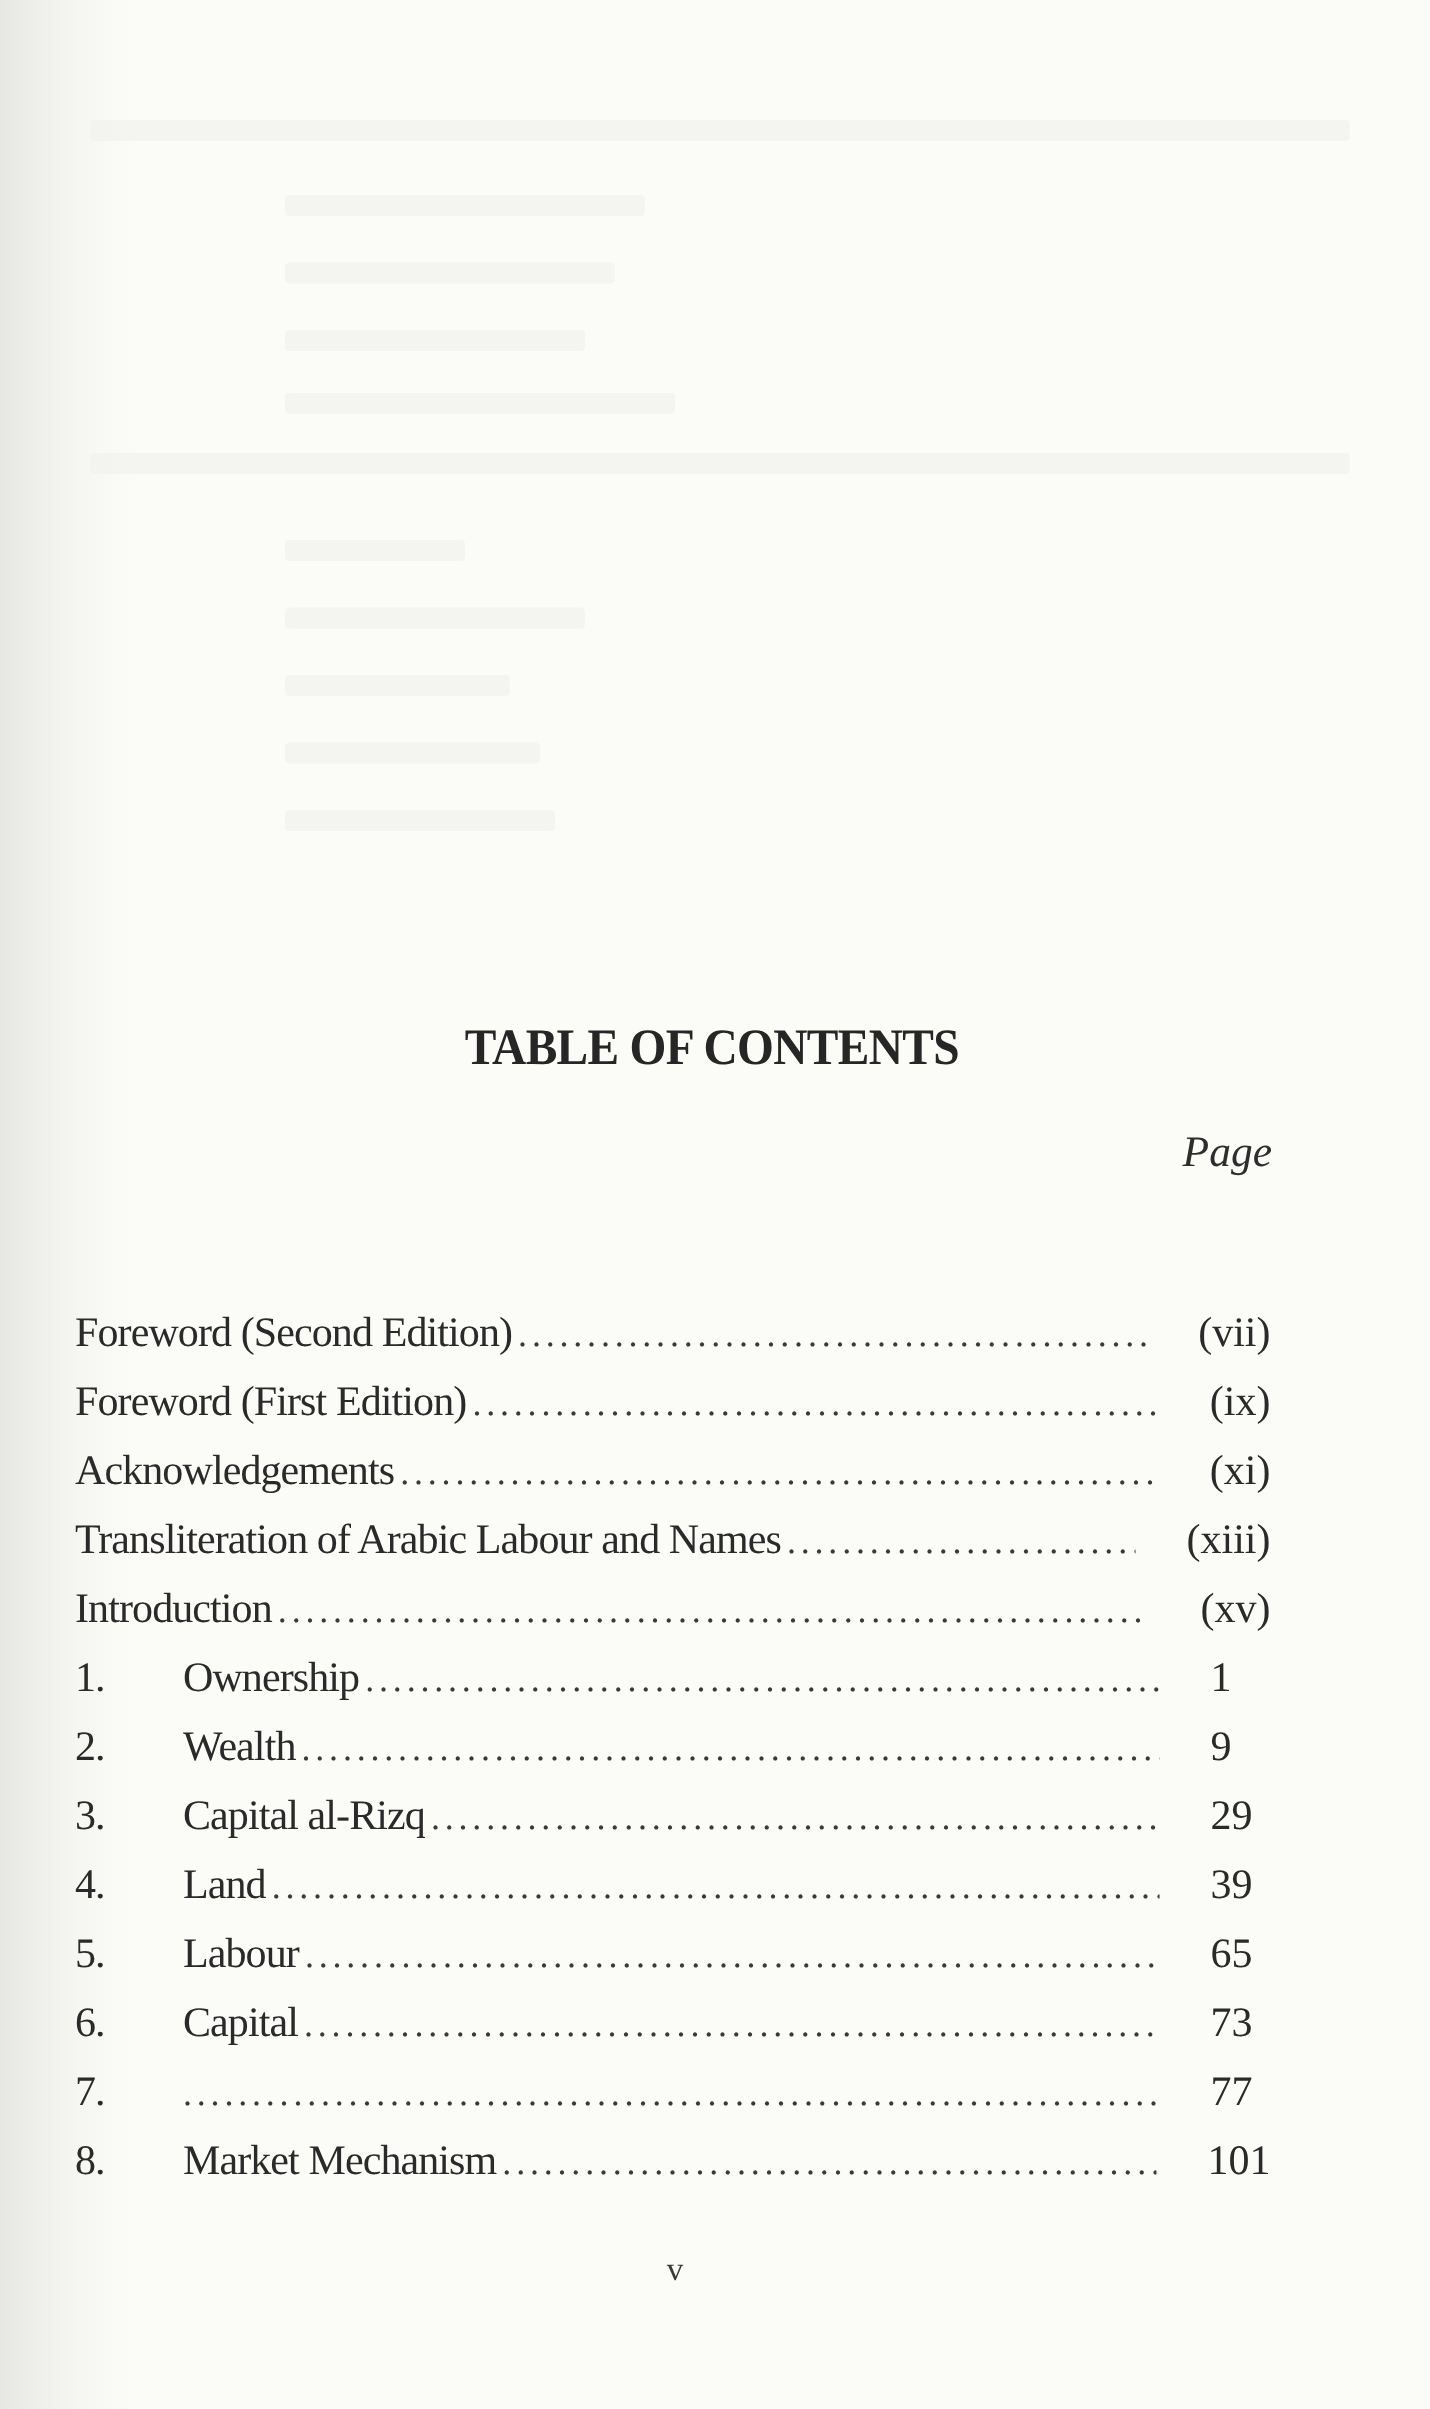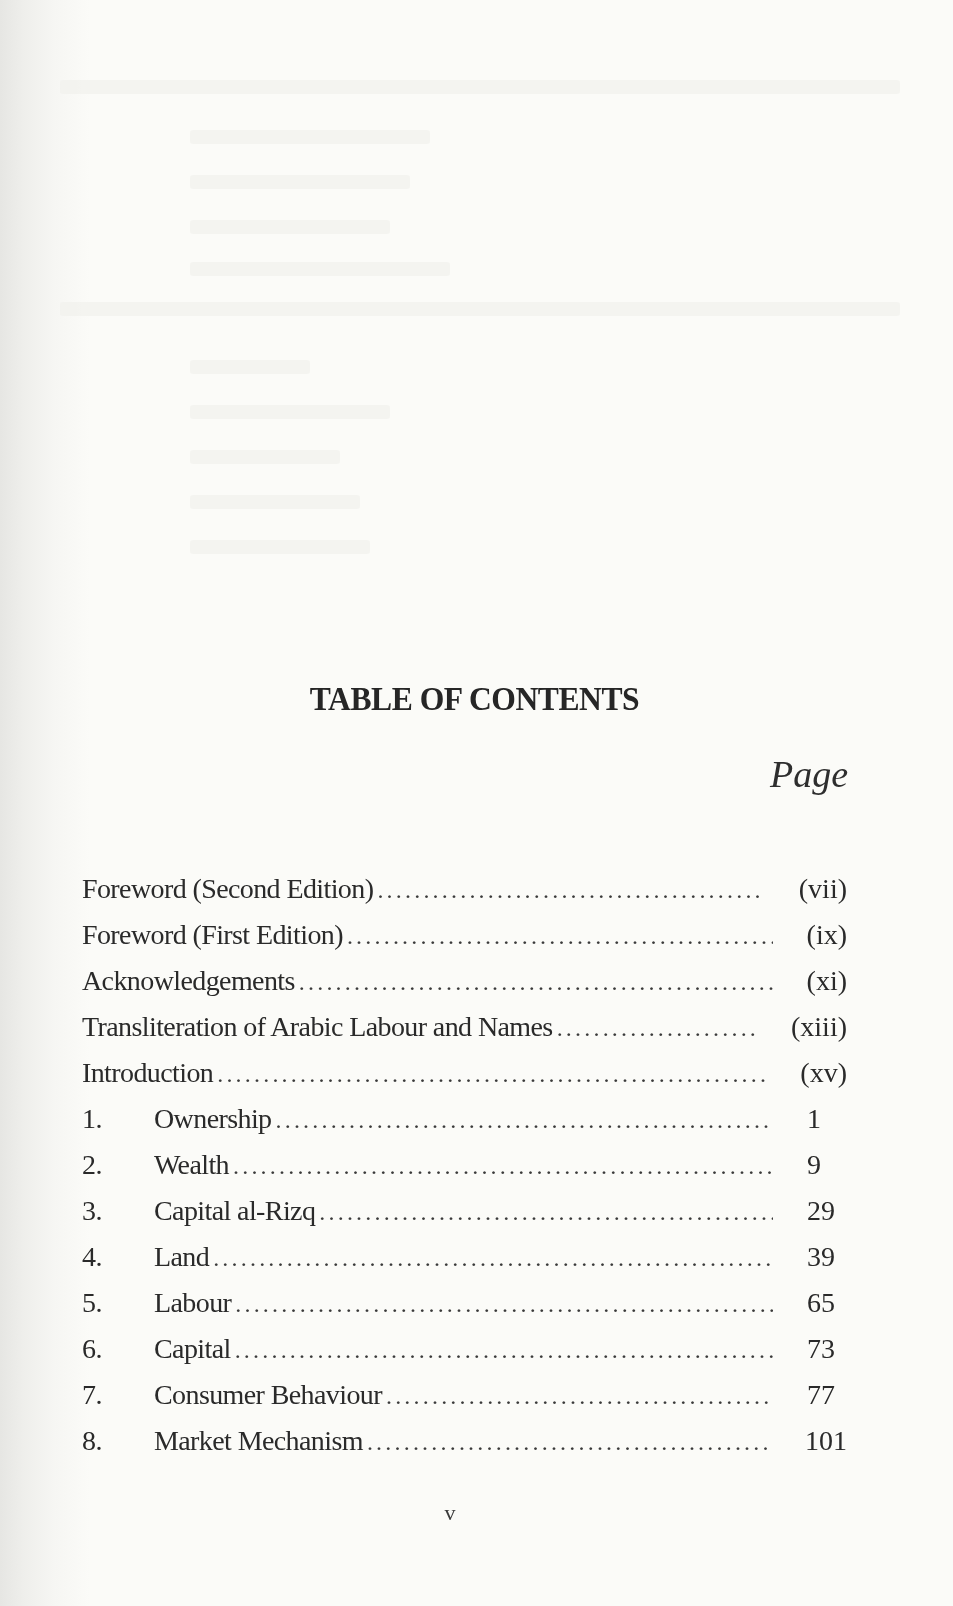--- a/index.html
+++ b/index.html
@@ -49,42 +49,41 @@
     color: #262626;
     transform: scaleX(0.93);
     transform-origin: 448px 0;
     margin: 0;
   }
   .page-label {
     position: absolute;
     right: 105px;
     top: 752px;
     font-style: italic;
-    font-size: 38px;
+    font-size: 29px;
     color: #2e2e2e;
   }
   .toc {
     position: absolute;
     left: 50px;
     top: 866px;
     width: 797px;
     margin: 0;
     padding: 0;
     list-style: none;
   }
   .toc-entry {
     position: relative;
     height: 46px;
     display: flex;
     align-items: baseline;
     font-size: 28px;
     line-height: 46px;
     white-space: nowrap;
     letter-spacing: -0.6px;
-    margin-left: 32px;
   }
   .toc-entry .num {
     width: 72px;
     flex: 0 0 72px;
   }
   .toc-entry .label {
     flex: 0 0 auto;
     padding-right: 4px;
   }
   .toc-entry .leader {
@@ -191,21 +190,20 @@
     <span class="pg">65</span>
   </li>
   <li class="toc-entry">
     <span class="num">6.</span>
     <span class="label">Capital</span>
     <span class="leader">................................................................................................</span>
     <span class="pg">73</span>
   </li>
   <li class="toc-entry">
     <span class="num">7.</span>
-    <span class="label">Consumer Behaviour</span>
     <span class="leader">................................................................................................</span>
     <span class="pg">77</span>
   </li>
   <li class="toc-entry">
     <span class="num">8.</span>
     <span class="label">Market Mechanism</span>
     <span class="leader">................................................................................................</span>
     <span class="pg">101</span>
   </li>
 </ul>

